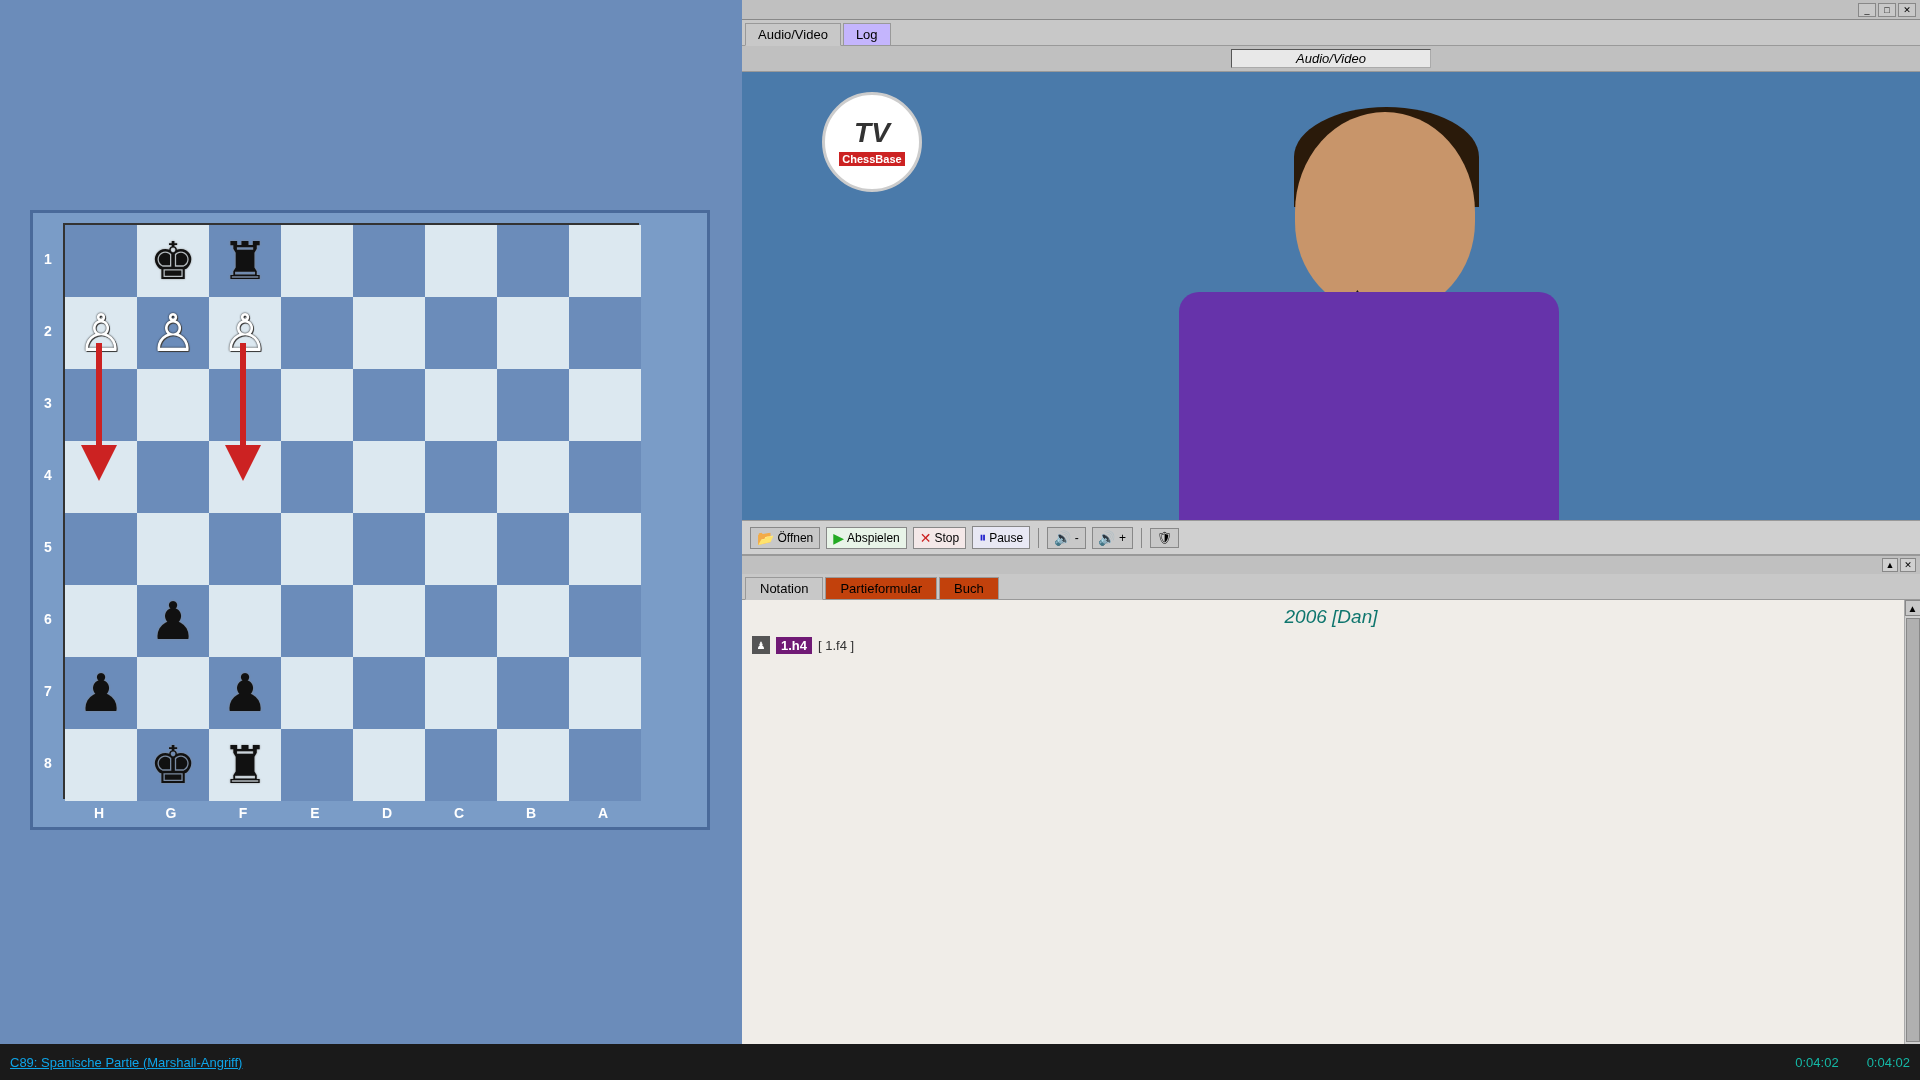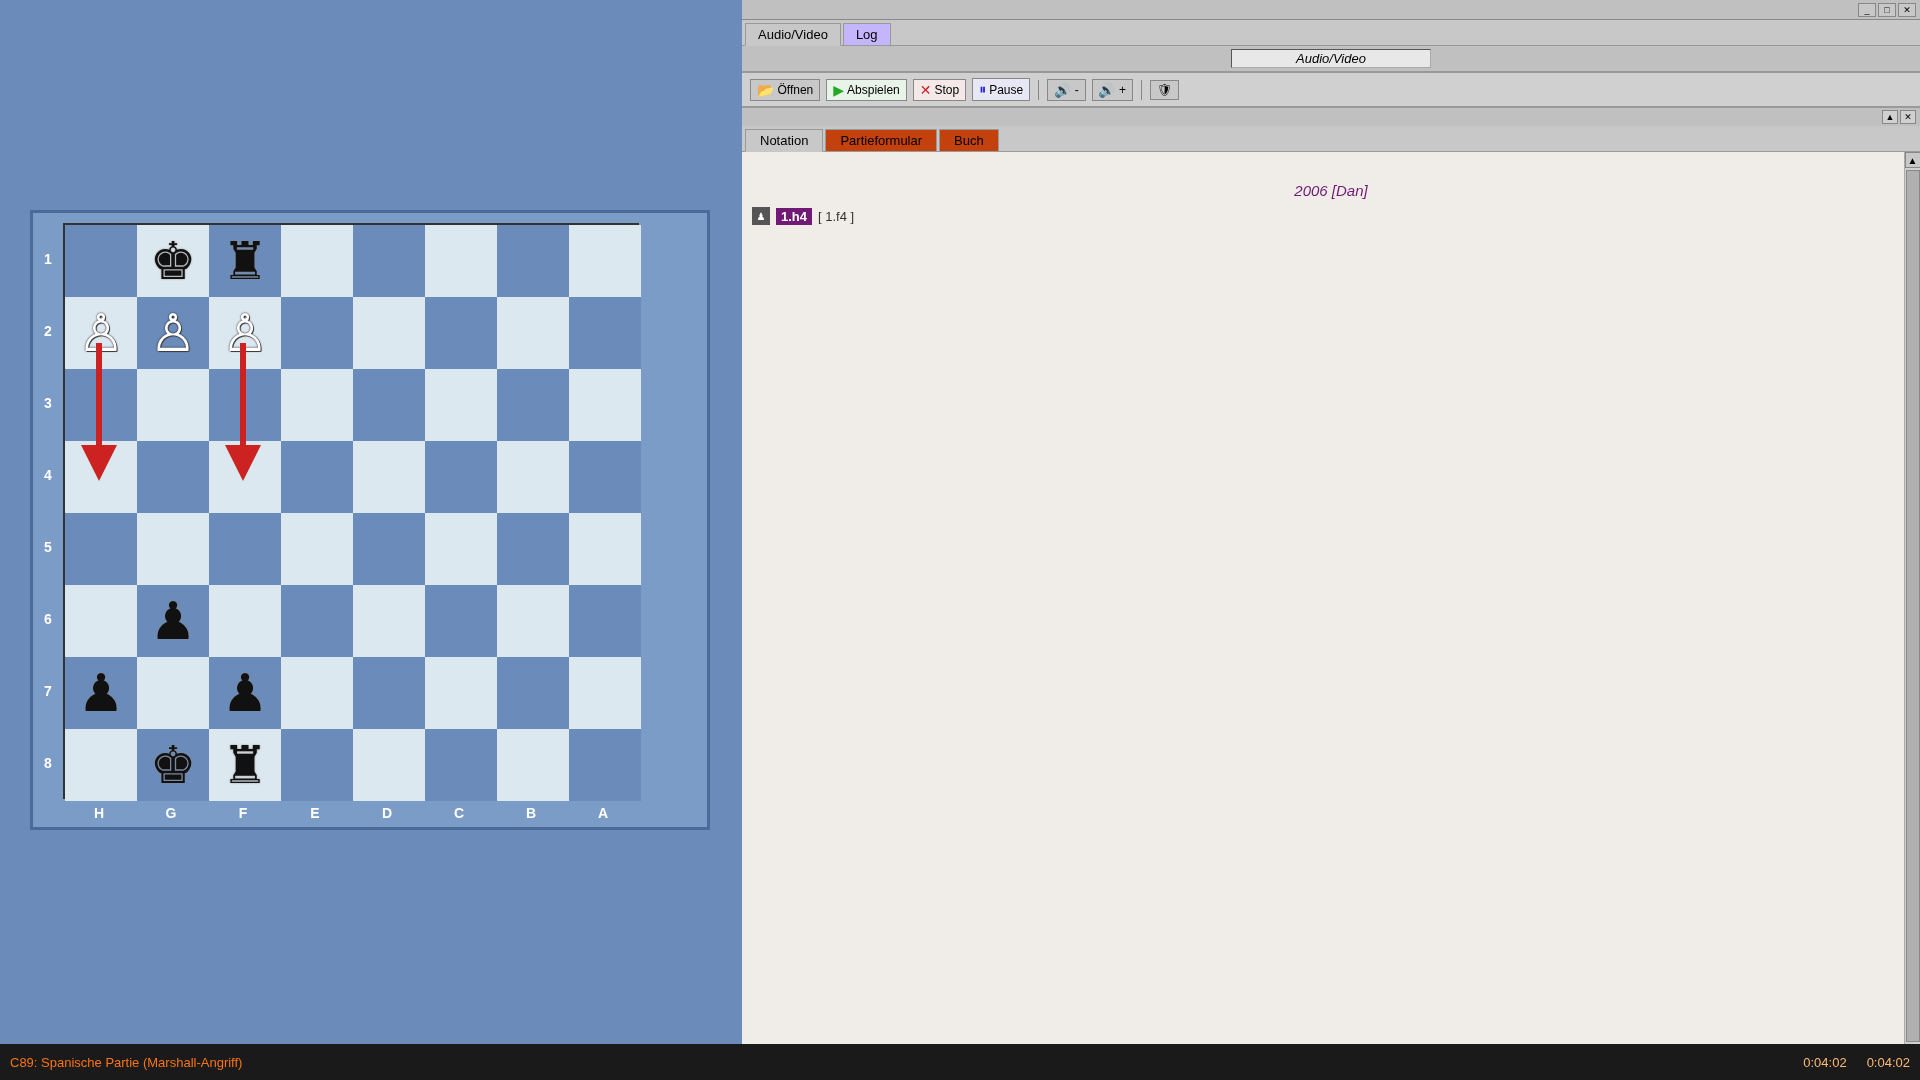--- a/index.html
+++ b/index.html
@@ -398,25 +398,24 @@
 
     #game-title {
       text-align: center;
       font-size: 15px;
       font-weight: bold;
       margin-bottom: 2px;
       color: #000;
     }
     #game-subtitle {
       text-align: center;
-      font-size: 15px;
-      color: #701a75;
+      font-size: 19px;
+      color: #0f766e;
       margin-bottom: 8px;
       font-style: italic;
-      margin-top: 24px;
     }
 
     .move-line {
       display: flex;
       align-items: center;
       gap: 6px;
       margin-bottom: 4px;
       font-size: 13px;
     }
     .move-icon {
@@ -480,27 +479,28 @@
       left: 0;
       width: 1920px;
       height: 36px;
       background: #1a1a1a;
       display: flex;
       align-items: center;
       justify-content: space-between;
       padding: 0 10px;
     }
     #status-text {
-      color: #f97316;
-      font-size: 13px;
+      color: #0ea5e9;
+      font-size: 13px;
+      text-decoration: underline;
     }
     #status-times {
       display: flex;
-      gap: 20px;
-      color: #fdba74;
+      gap: 28px;
+      color: #14b8a6;
       font-size: 13px;
     }
   </style>
 </head>
 <body>
 
 <div id="board-panel">
   <div id="board-container">
 
     <div class="rank-labels">
@@ -666,20 +666,36 @@
 
     <div id="top-tabs">
       <div class="top-tab active">Audio/Video</div>
       <div class="top-tab">Log</div>
     </div>
 
     <div id="av-title-bar">
       <input id="av-title-input" type="text" value="Audio/Video" readonly="" style="">
     </div>
 
+    <div id="video-area">
+
+      <div id="cb-logo">
+        <div class="cb-logo-circle">
+          <div class="cb-logo-inner">
+            <div class="cb-tv-text">TV</div>
+            <div class="cb-base-badge">ChessBase</div>
+          </div>
+        </div>
+      </div>
+
+      <div class="person-hair"></div>
+      <div class="person-head"></div>
+      <div class="person-collar"></div>
+      <div class="person-body"></div>
+    </div>
 
     <div id="video-controls">
       <button class="ctrl-btn">
         <span class="icon">📂</span>
         <span>Öffnen</span>
       </button>
       <button class="ctrl-btn" style="background:#e8f4e8;">
         <span class="icon" style="color:#22aa22;">▶</span>
         <span>Abspielen</span>
       </button>

